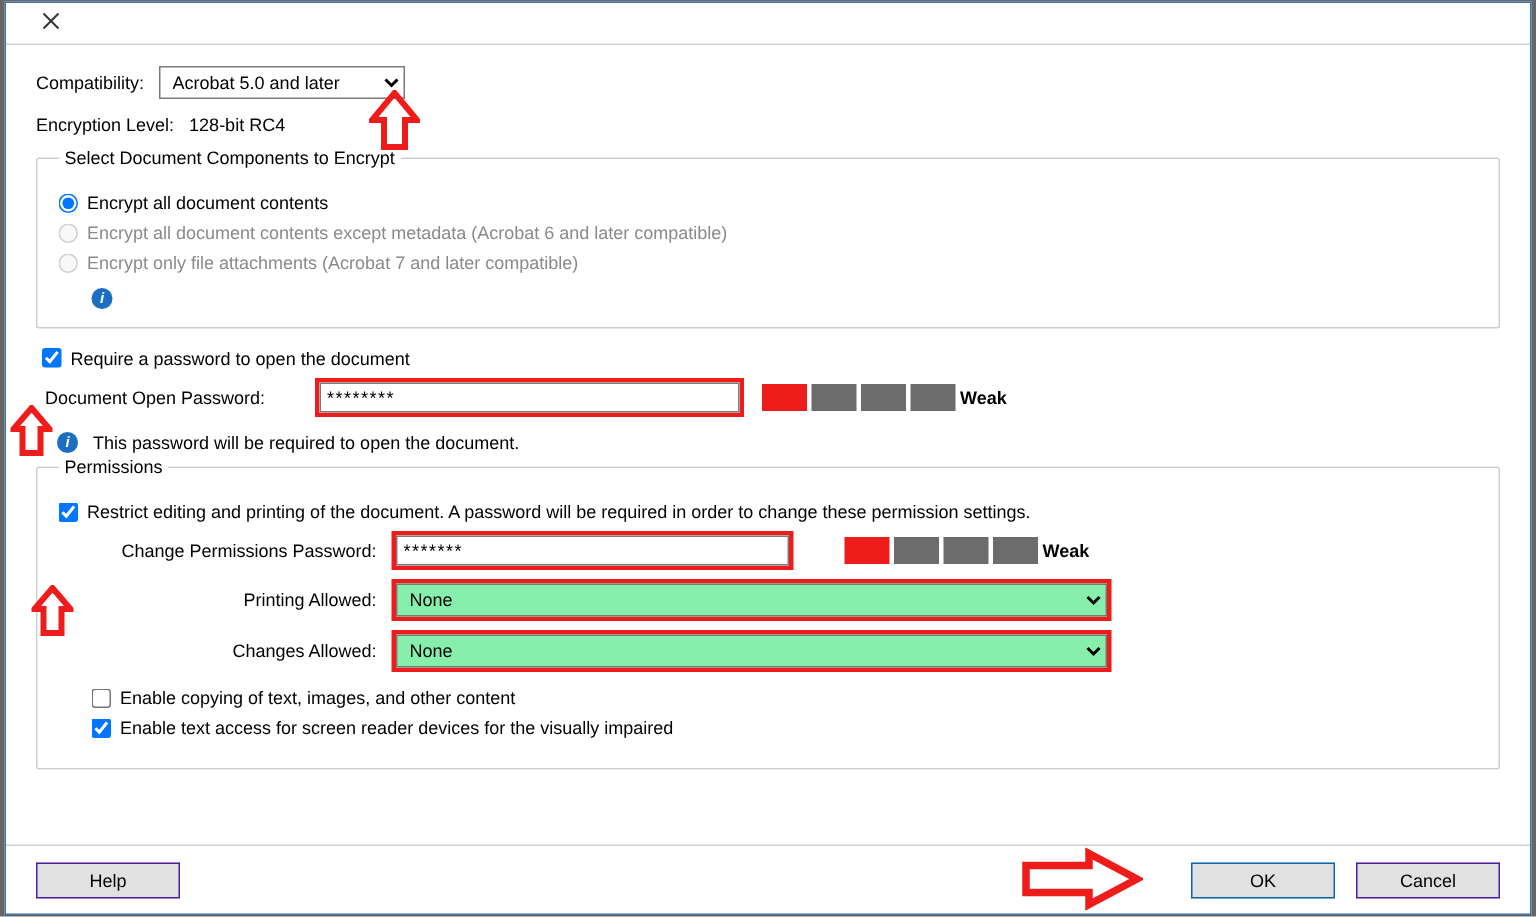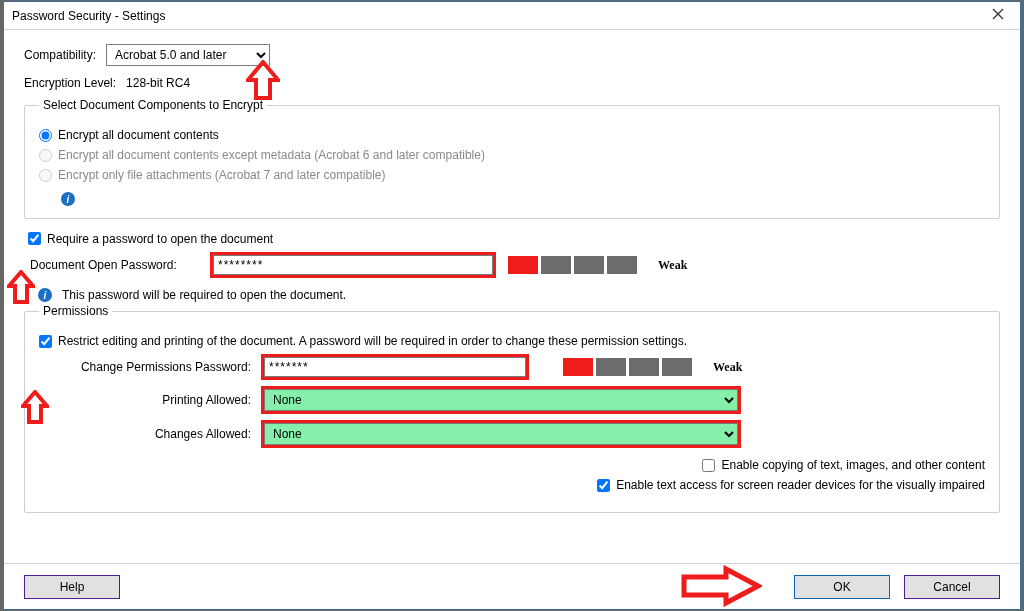--- a/index.html
+++ b/index.html
@@ -52,21 +52,21 @@
     border:3px solid #ef1c1c; padding:0; display:inline-flex;
   }
   .pw-input {
     width:280px; height:20px; border:1px solid #7a7a7a; padding:2px 4px;
     font-family: inherit; letter-spacing:1px;
   }
 
   .strength { display:flex; align-items:center; margin-left:12px; }
   .seg { width:30px; height:18px; margin-right:3px; background:#6c6c6c; }
   .seg.red { background:#ef1c1c; }
-  .weak-label { margin-left:18px; font-weight:bold;font-family:Liberation Serif, serif; }
+  .weak-label { font-weight:bold; }
 
   .perm-row { display:flex; align-items:center; margin:6px 0; }
   .perm-label { width:222px; text-align:right; padding-right:10px; }
 
   .sel-wide-wrap { border:3px solid #ef1c1c; display:inline-flex; }
   select.sel-wide {
     width:474px; height:22px; background:#86efac; border:1px solid #7a7a7a;
     padding-left:4px; color:#000;
   }
 
@@ -82,29 +82,28 @@
   .spacer { flex:1; }
   .btn.ok { background:#e1e1e1; border:1px solid #0a64ad; }
   .btn + .btn { margin-left:14px; }
 
   
   .arrow { position:absolute; pointer-events:none; }
   .arrow svg { display:block; }
 
   .perm-pw-input { width:262px; height:20px; border:1px solid #7a7a7a; padding:2px 4px; letter-spacing:1px; }
 
-  .ml { margin-left:22px;justify-content:flex-end; }
+  .ml { margin-left:22px; }
 </style>
 </head>
 <body>
 
 <div class="win">
 
   <div class="titlebar">
-    <span class="title">Password Security - Settings</span>
     <div class="close-btn">
       <span>
         <svg width="12" height="12" viewBox="0 0 12 12">
             <path d="M1 1 L11 11 M11 1 L1 11" stroke="#333" stroke-width="1.3"></path>
           </svg>
       </span>
     </div>
   </div>
 
   <div class="body">

